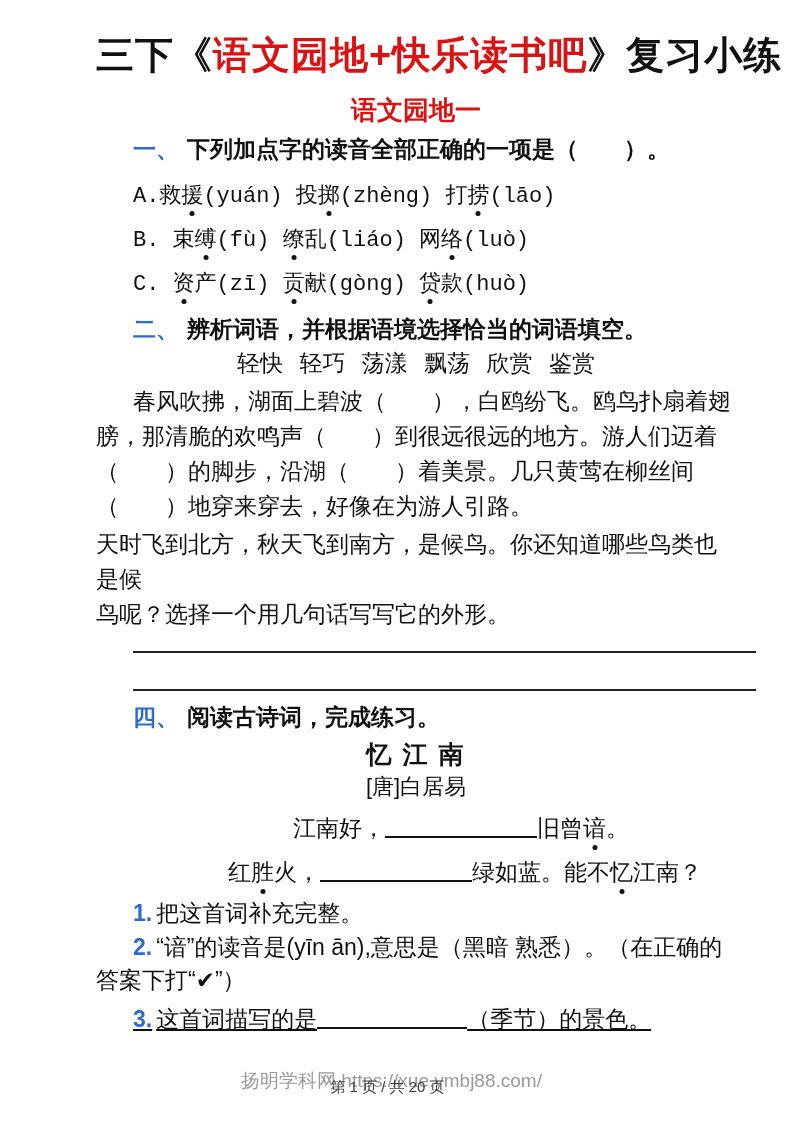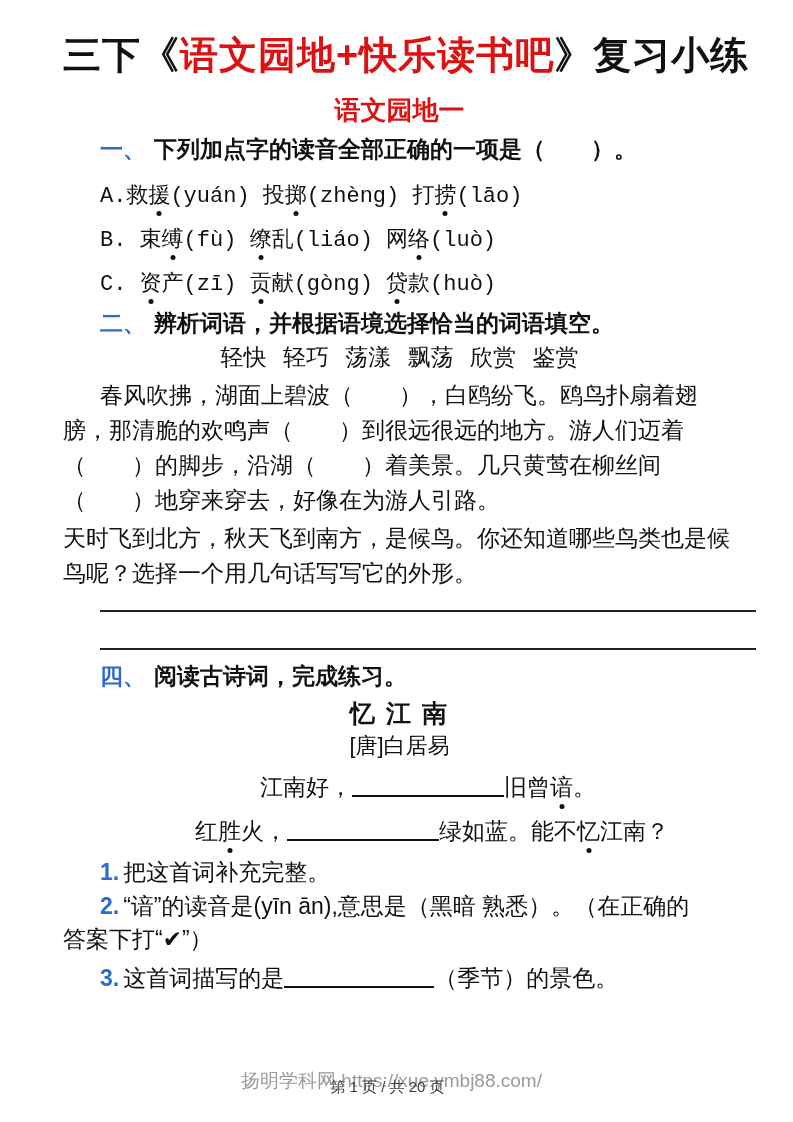--- a/index.html
+++ b/index.html
@@ -1,59 +1,59 @@
 <!DOCTYPE html>
 <html><head>
 <meta charset="utf-8">
 <style>
   html,body{margin:0;padding:0;background:#ffffff;}
   .page{
     width:793px;height:1122px;position:relative;background:#fff;color:#111;
     font-family:"Liberation Sans",sans-serif;box-sizing:border-box;
-    padding:30px 57px 0 63px;overflow:hidden;margin:0 auto;
+    padding:30px 57px 0 96px;overflow:hidden;margin:0 auto;
   }
   .title{
     text-align:center;font-size:38px;font-weight:bold;line-height:50px;
     margin:0 0 14px 0;letter-spacing:1px;white-space:nowrap;
   }
   .title .hl{color:var(--red);}
   .section-title{
     text-align:center;font-size:26px;font-weight:bold;color:var(--red);
     line-height:32px;margin:12px 0 8px 0;
   }
   .q-head{font-size:23px;font-weight:bold;line-height:30px;margin:0 0 0 37px;}
   .qnum{color:var(--blue);margin-right:8px;font-weight:bold;}
   .subnum{color:var(--blue);margin-right:4px;font-weight:bold;}
   .options{margin-top:17px;}
   .option{
     font-family:Liberation Mono, monospace;
     font-size:22px;line-height:31px;margin-left:37px;white-space:nowrap;
   }
   .option + .option{margin-top:13px;}
-  .q2-head{margin-top:8px;}
+  .q2-head{margin-top:14px;}
   .word-bank{text-align:center;font-size:23px;line-height:32px;margin-top:3px;word-spacing:10px;}
   .para{font-size:23px;line-height:35px;margin-top:5px;}
   .para .line{white-space:nowrap;}
   .para .indent{margin-left:37px;}
   .q3{margin-top:3px;font-size:23px;line-height:35px;font-weight:normal;}
   .q3 .first{margin-left:37px;}
   .rule{height:0;border-top:2px solid #222;margin-left:37px;margin-right:-20px;}
   .rule1{margin-top:19px;}
   .rule2{margin-top:36px;}
   .q4-head{margin-top:11px;}
   .poem-title{text-align:center;font-size:25px;font-weight:bold;line-height:30px;margin-top:7px;letter-spacing:2px;}
   .poem-author{text-align:center;font-size:22px;line-height:28px;margin-top:4px;}
   .poem-line{font-size:23px;line-height:36px;white-space:nowrap;}
   .poem-line1{margin-top:9px;margin-left:197px;}
   .poem-line2{margin-top:8px;margin-left:132px;}
   .sub{font-size:23px;line-height:31px;margin-left:37px;white-space:nowrap;}
   .sub1{margin-top:8px;}
   .sub2{margin-top:3px;}
   .sub2-wrap{font-size:23px;line-height:31px;margin-left:0;margin-top:2px;}
-  .sub3{margin-top:7px;}
+  .sub3{margin-top:7px;text-decoration:underline;}
   .sub4{margin-top:4px;}
   .em-dot{position:relative;display:inline-block;}
   .em-dot::after{
     content:"";position:absolute;width:5px;height:5px;border-radius:50%;
     background:#111;left:50%;transform:translateX(-50%);bottom:-4px;
   }
   .blank{
     display:inline-block;border-bottom:2px solid #111;height:0.95em;
     transform:translateY(2px);
   }

